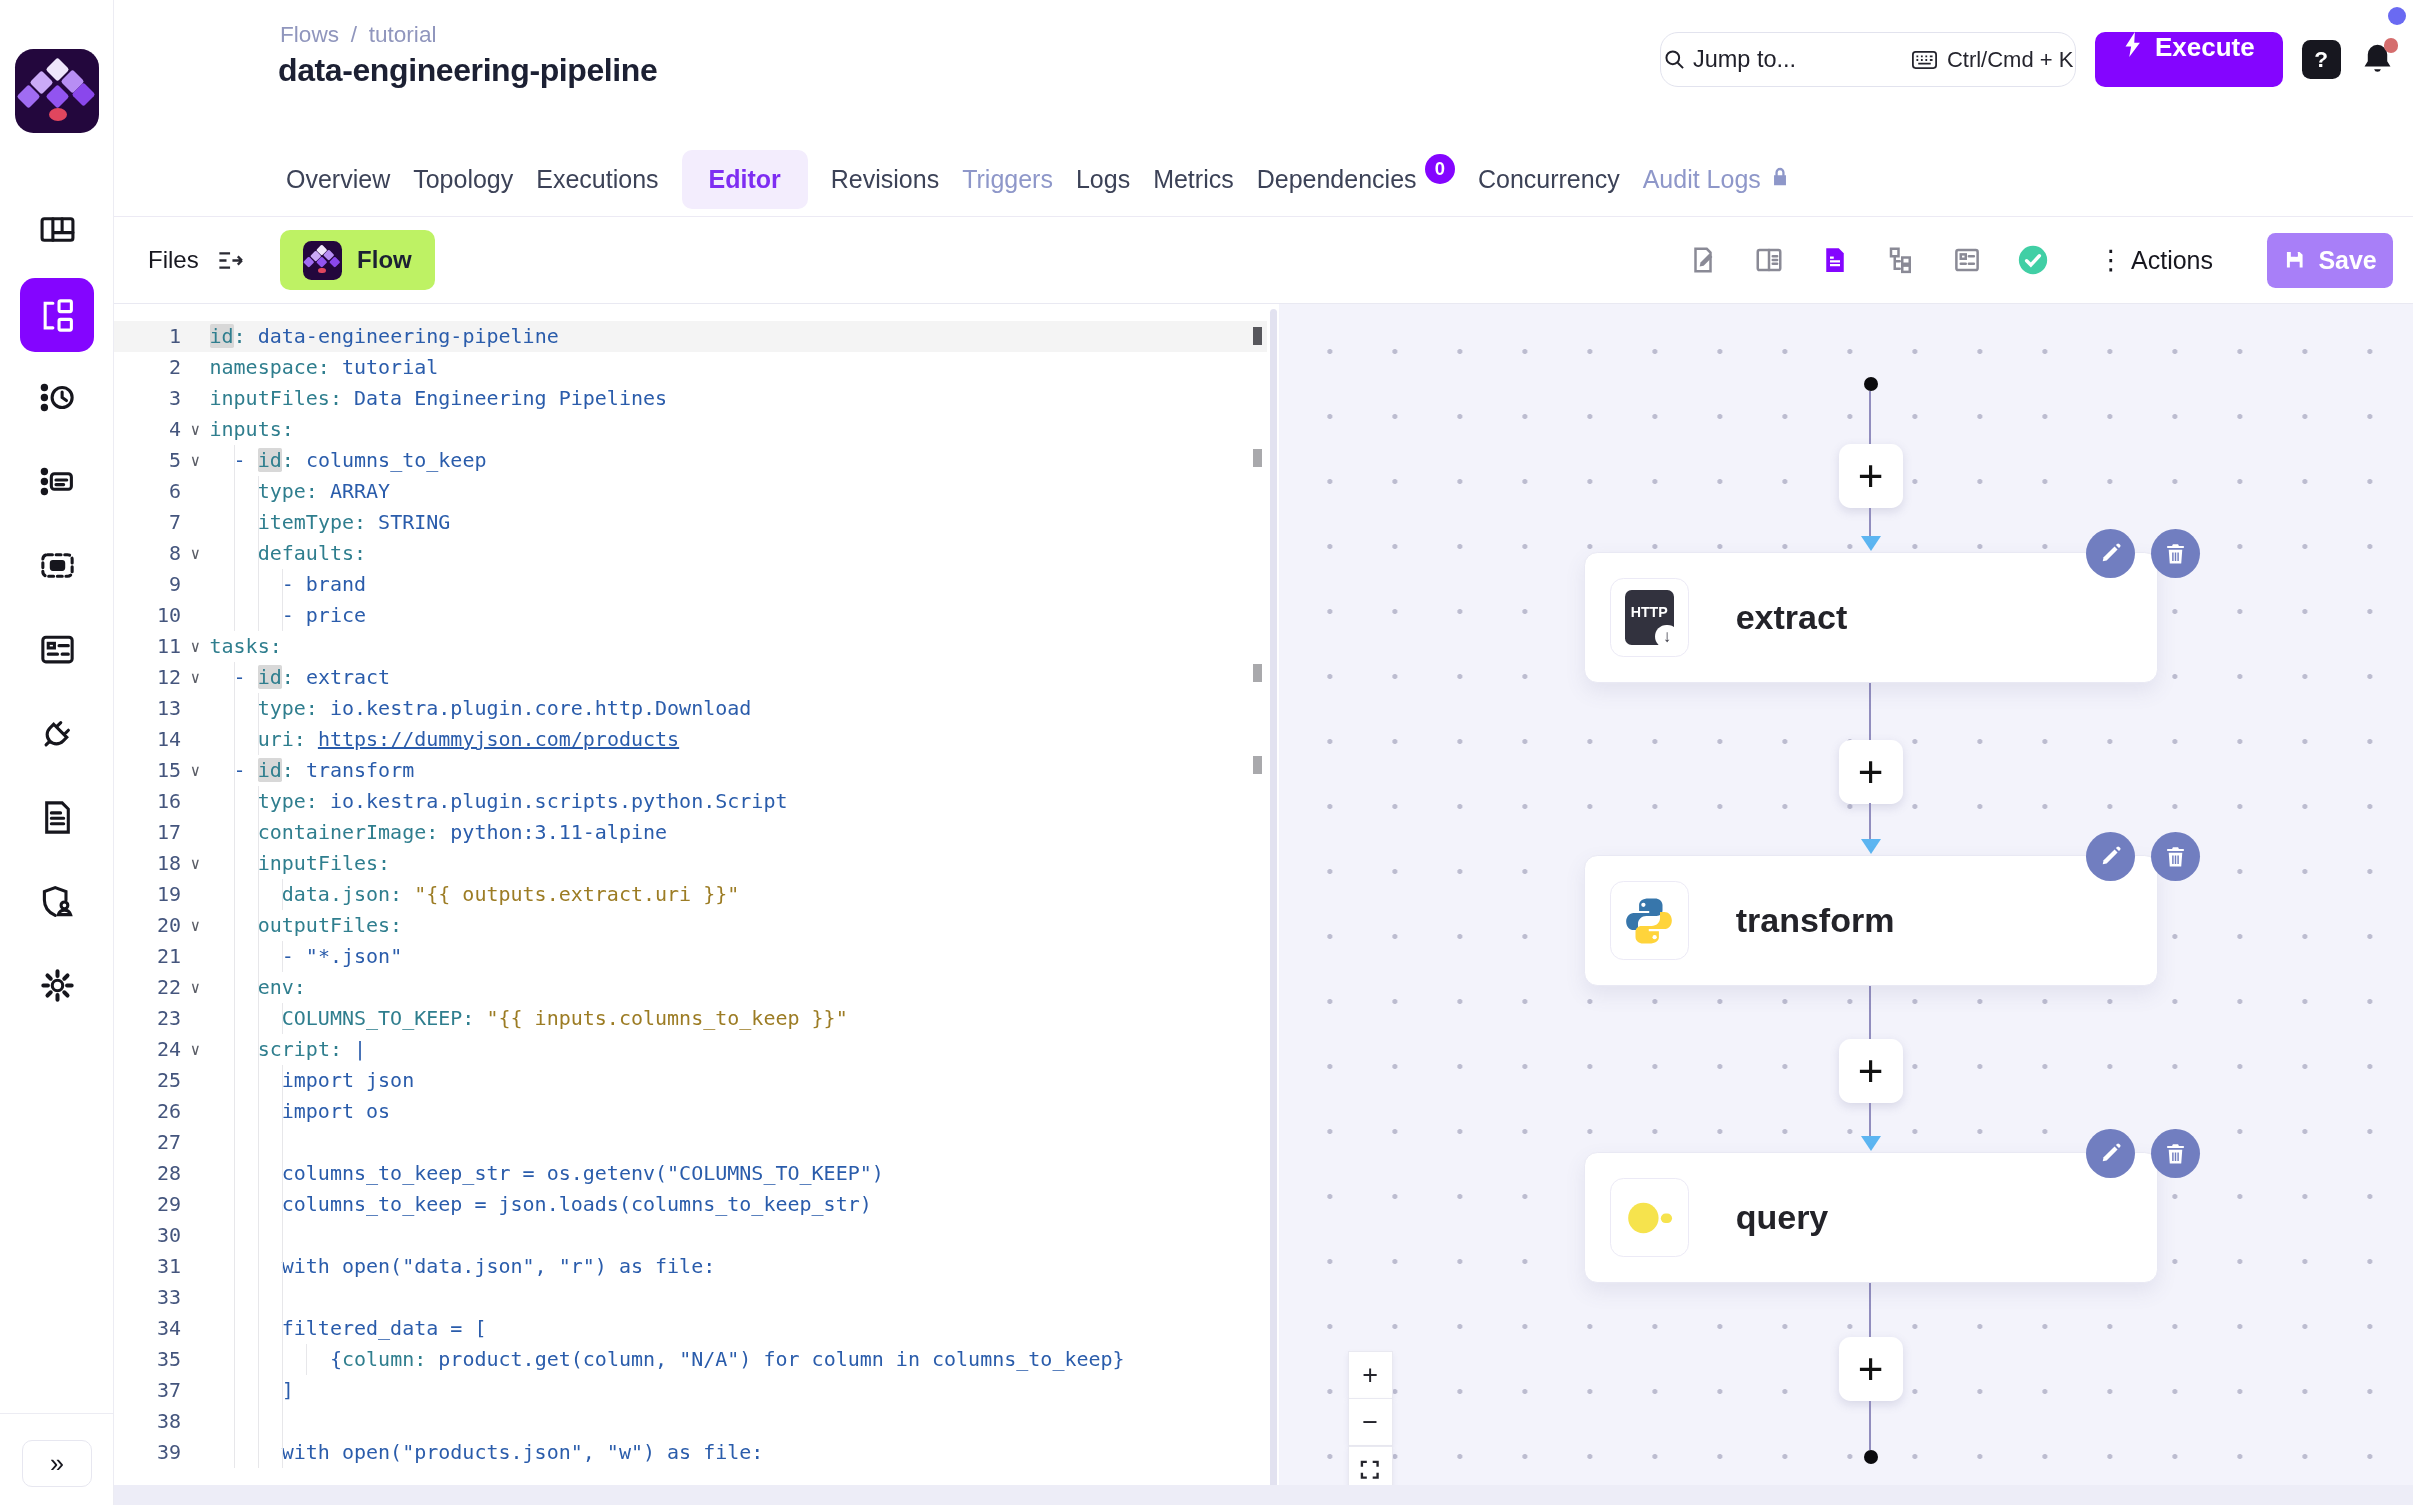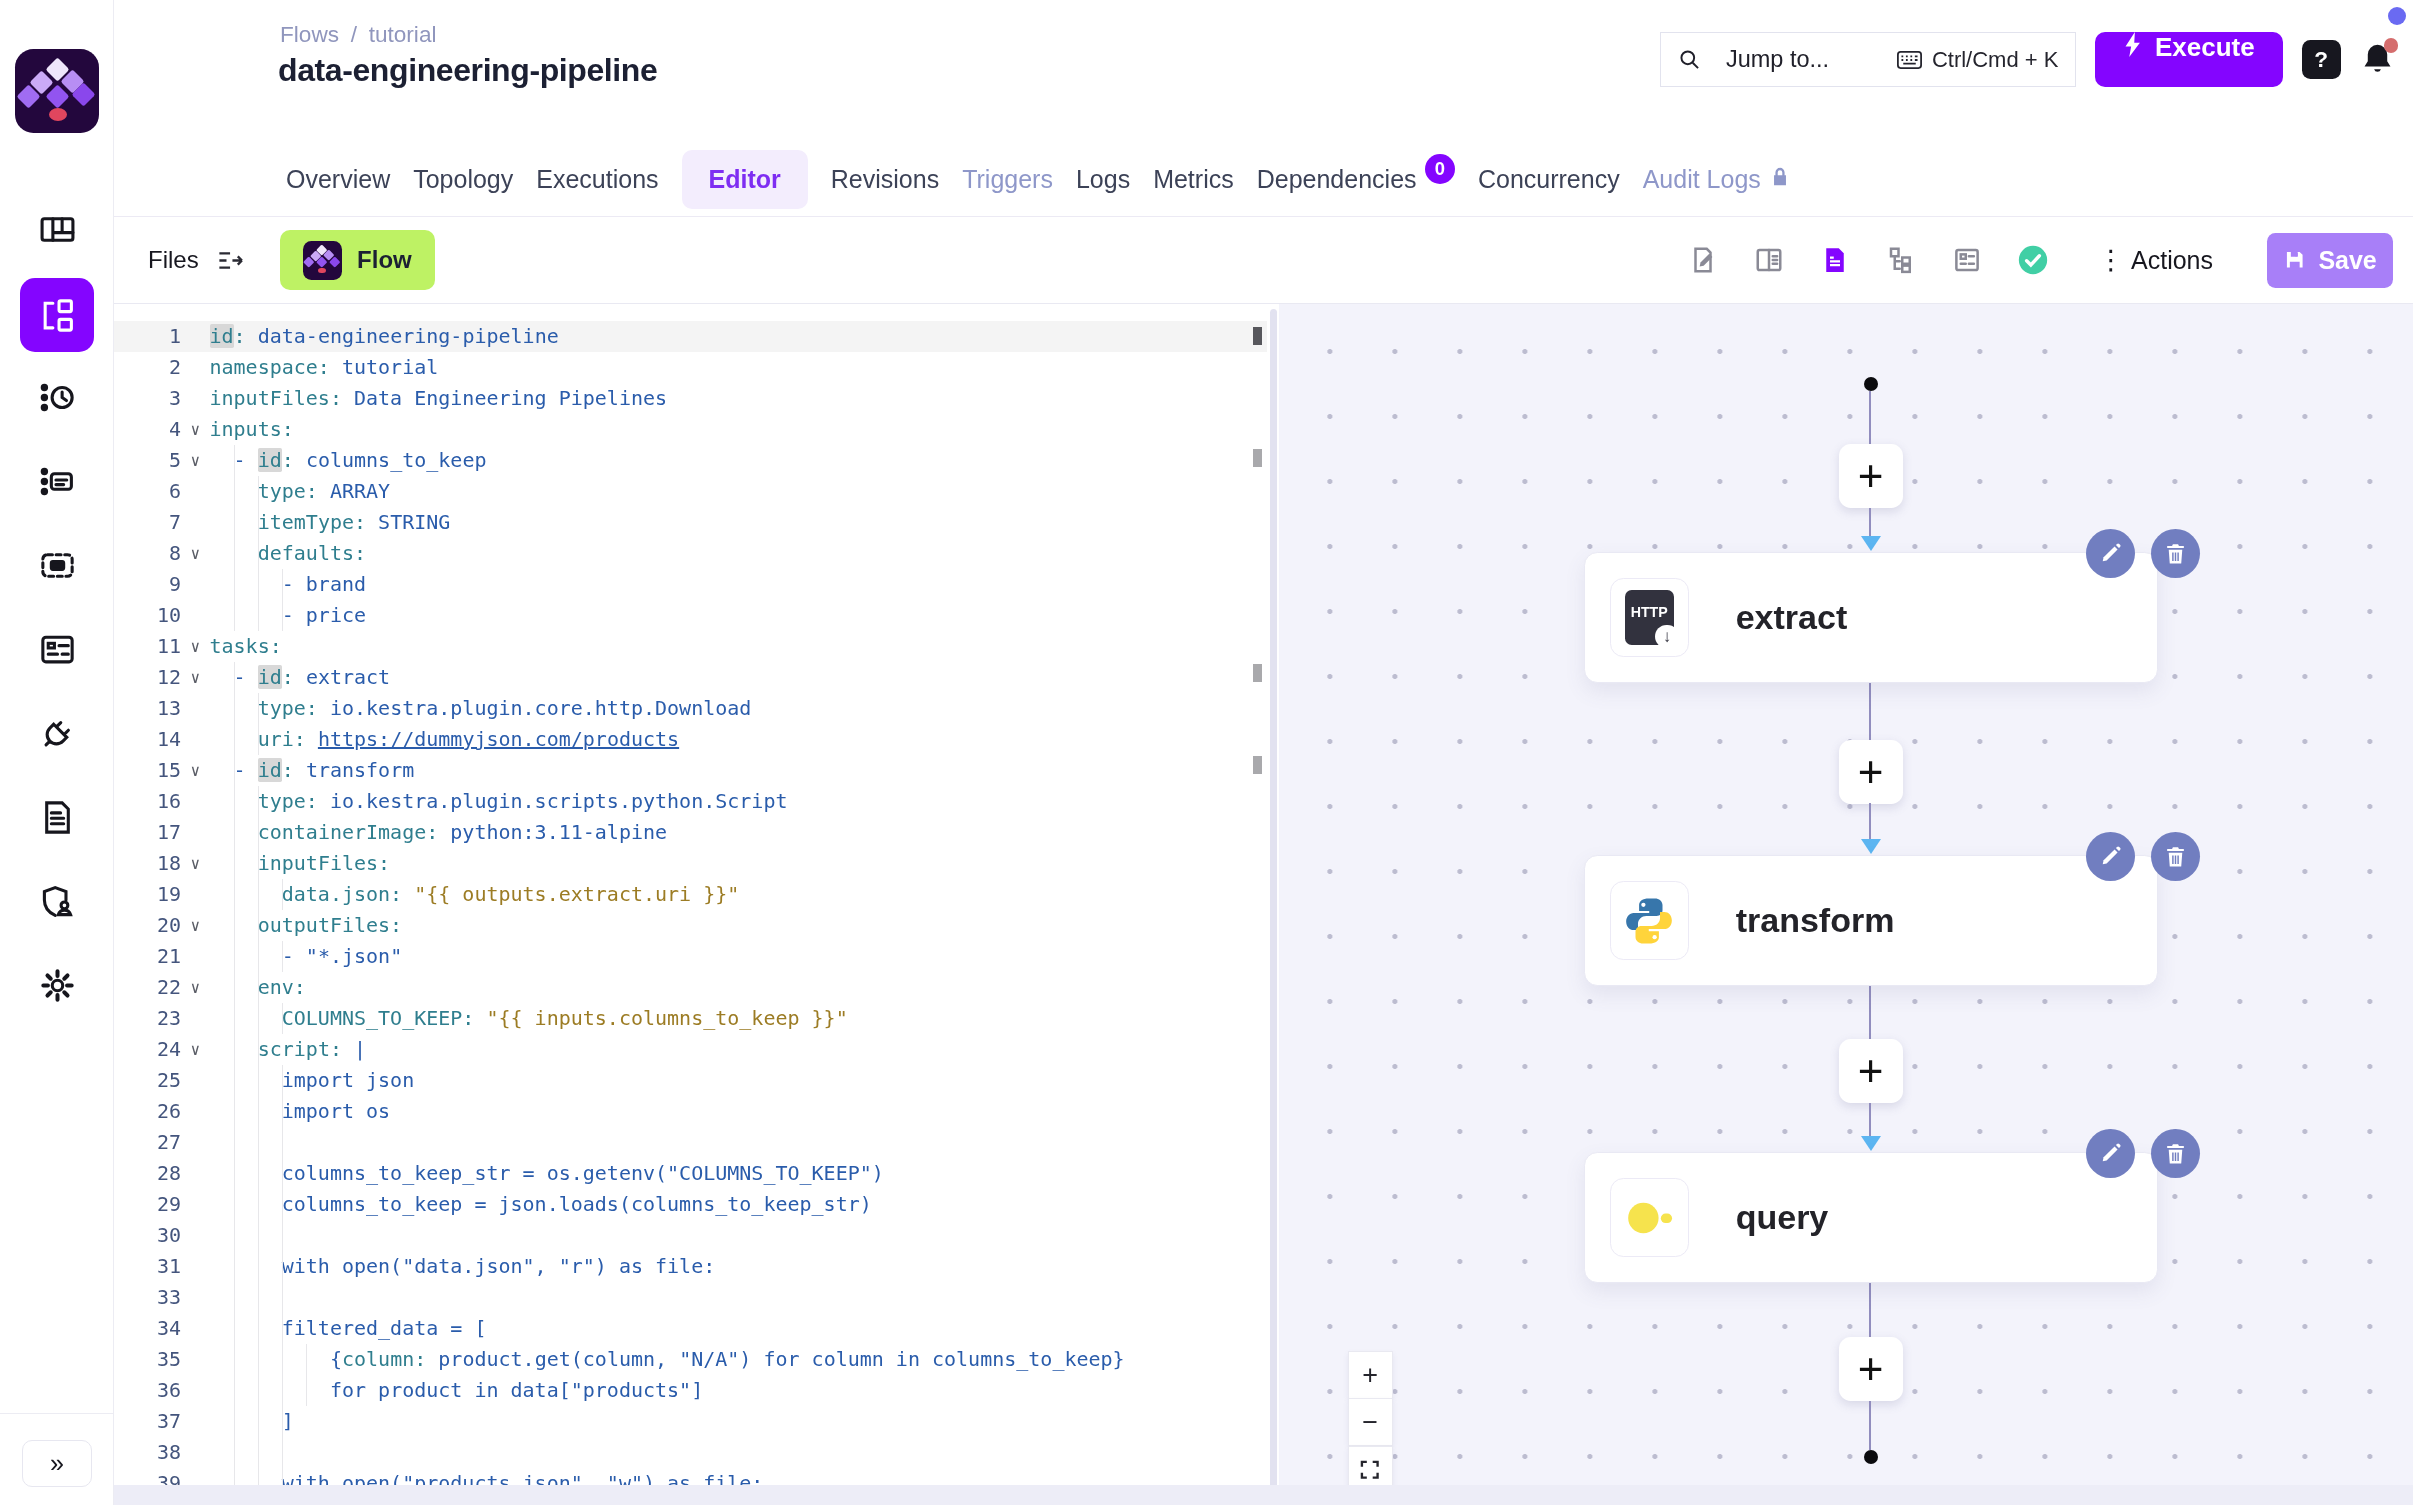--- a/index.html
+++ b/index.html
@@ -21,21 +21,21 @@
   .side-divider { position:absolute; left:0; bottom:91px; width:114px; border-top:0.8px solid #ececf3; }
 
   
   .main { flex:1; display:flex; flex-direction:column; position:relative; }
 
   .header { height:142px; position:relative; flex:none; }
   .crumbs { position:absolute; left:166px; top:22px; font-size:22.6px; color:#9096bd; display:flex; gap:11.7px; }
   .crumbs span { cursor:pointer; }
   .page-title { position:absolute; left:164px; top:52px; font-size:32px; font-weight:bold; color:#1c2033; letter-spacing:-0.4px; }
   .header-right { position:absolute; right:17px; top:32px; display:flex; align-items:center; gap:18.4px; }
-  .jumpbox { width:416px; height:55px; border:1.3px solid #e2e3ee; border-radius:0; display:flex; align-items:center; padding:0 17px; gap:24px; background:#fff; }
+  .jumpbox { width:416px; height:55px; border:1.3px solid #e2e3ee; border-radius:18px; display:flex; align-items:center; padding:0 2px; gap:6px; background:#fff; }
   .jumpbox .ph { font-size:23.5px; color:#20202a; flex:1; }
   .jumpbox .kbd { font-size:22px; color:#25252e; display:flex; align-items:center; gap:10px; }
   .exec-btn { height:55px; padding:0 28.5px; background:#8405ff; border-radius:10px; display:flex; align-items:flex-start; gap:11.7px;
     color:#fff; font-size:26px; font-weight:600; cursor:pointer; border:none; }
   .help-btn { width:39px; height:39px; background:#17171f; color:#fff; border-radius:8.4px; font-size:22.6px; font-weight:bold;
     display:flex; align-items:center; justify-content:center; cursor:pointer; }
   .bell { position:relative; width:37px; height:39px; cursor:pointer; }
   .bell .bdot { position:absolute; right:-1.7px; top:-1.7px; width:14.2px; height:14.2px; border-radius:50%; background:#d56d6d; }
   .corner-dot { position:absolute; right:6.7px; top:6.7px; width:18.4px; height:18.4px; border-radius:50%; background:#6a6af2; }
 
@@ -519,25 +519,20 @@
             <span class="ln">34</span>
             <span class="fold"></span>
             <span class="code"><span class="g" style="left: 2ch;"></span><span class="g" style="left: 4ch;"></span><span class="g" style="left: 6ch;"></span><span>      </span><span class="v">filtered_data = [</span></span>
           </div>
           <div class="row">
             <span class="ln">35</span>
             <span class="fold"></span>
             <span class="code"><span class="g" style="left: 2ch;"></span><span class="g" style="left: 4ch;"></span><span class="g" style="left: 6ch;"></span><span class="g" style="left: 8ch;"></span><span>          </span><span class="v">{</span><span class="k">column</span><span class="k">: </span><span class="v">product.get(column, "N/A") for column in columns_to_keep}</span></span>
           </div>
           <div class="row">
-            <span class="ln">36</span>
-            <span class="fold"></span>
-            <span class="code"><span class="g" style="left: 2ch;"></span><span class="g" style="left: 4ch;"></span><span class="g" style="left: 6ch;"></span><span class="g" style="left: 8ch;"></span><span>          </span><span class="v">for product in data["products"]</span></span>
-          </div>
-          <div class="row">
             <span class="ln">37</span>
             <span class="fold"></span>
             <span class="code"><span class="g" style="left: 2ch;"></span><span class="g" style="left: 4ch;"></span><span class="g" style="left: 6ch;"></span><span>      </span><span class="v">]</span></span>
           </div>
           <div class="row">
             <span class="ln">38</span>
             <span class="fold"></span>
             <span class="code"><span class="g" style="left: 2ch;"></span><span class="g" style="left: 4ch;"></span><span class="g" style="left: 6ch;"></span></span>
           </div>
           <div class="row">

